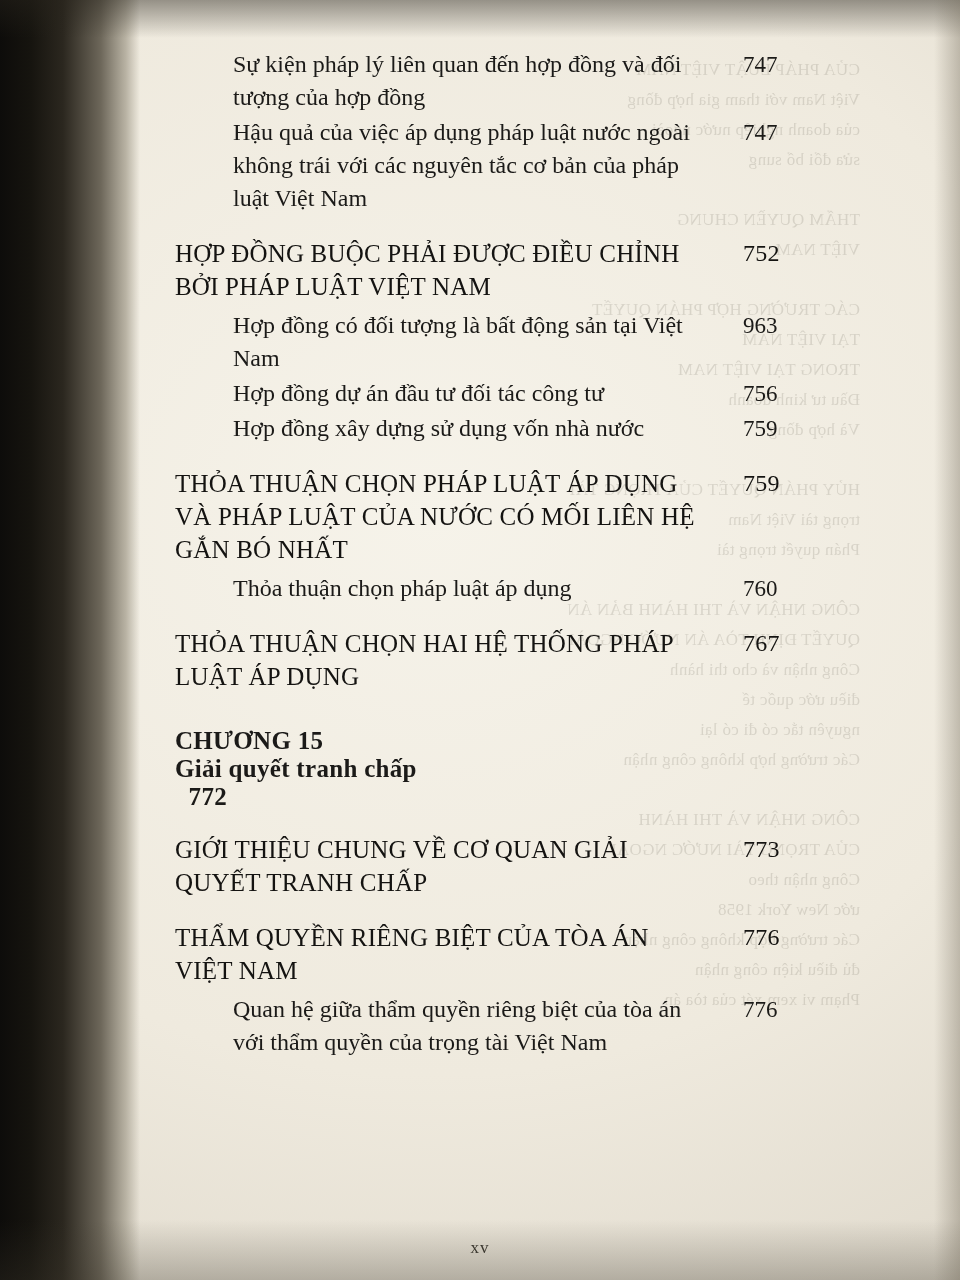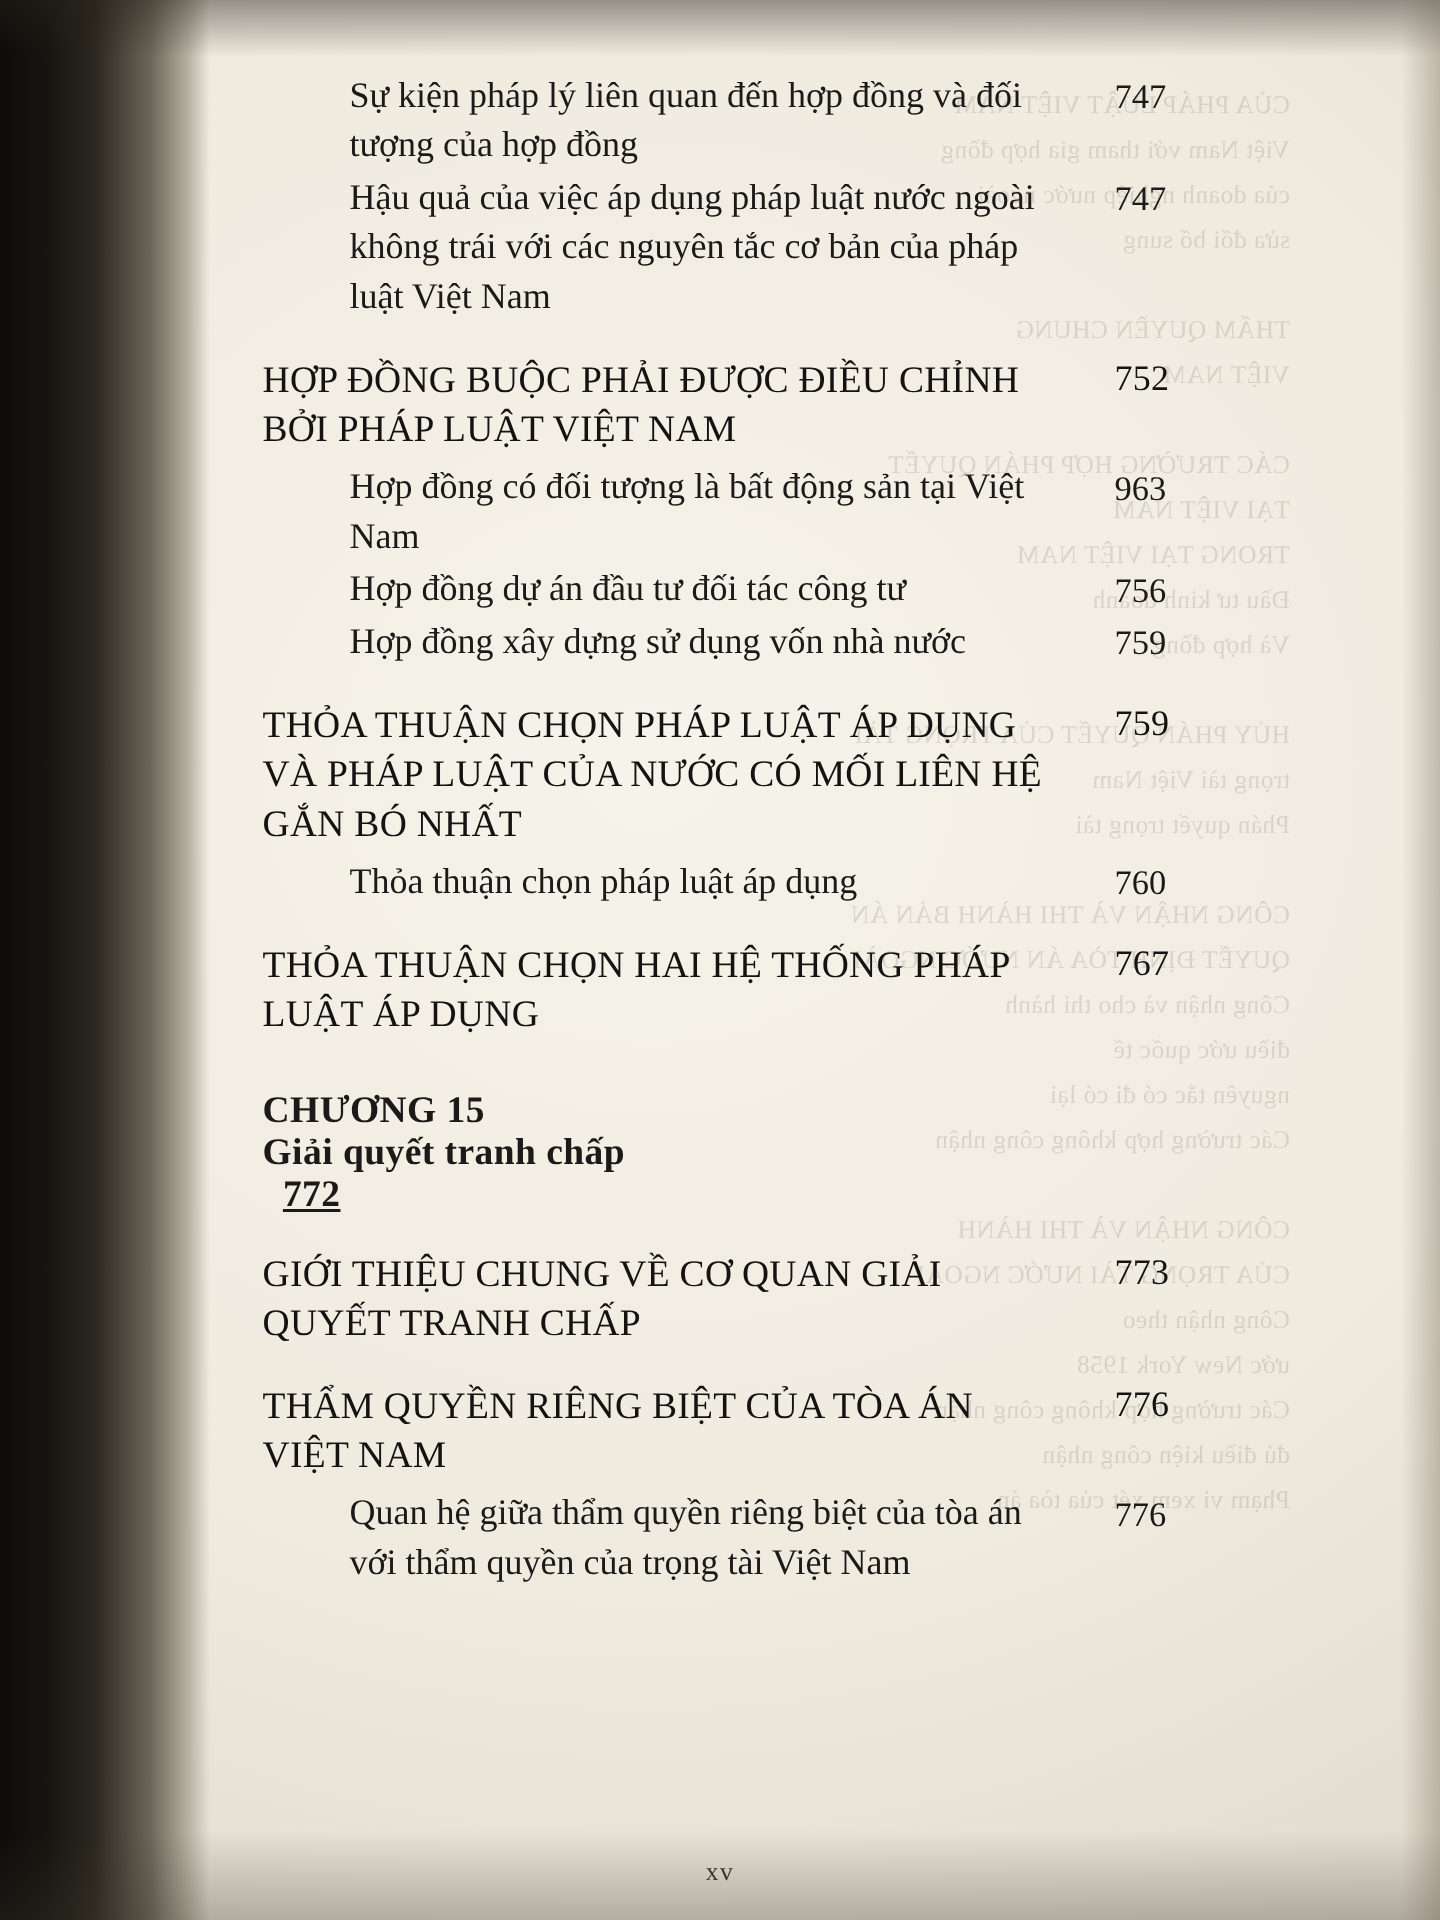--- a/index.html
+++ b/index.html
@@ -124,21 +124,21 @@
     align-items: baseline;
     margin-top: 34px;
     margin-bottom: 6px;
     font-weight: bold;
     font-size: 25px;
     letter-spacing: 0.3px;
     flex-direction: column;
   }
   .chapter .ch-label { width: 200px; }
   .chapter .ch-title { flex: 1 1 auto; }
-  .chapter .pg { width: 52px; text-align: right; font-weight: bold; text-decoration: underline; }
+  .chapter .pg { width: 52px; text-align: right; font-weight: bold; }
 
   #folio {
     position: absolute;
     left: 0;
     right: 0;
     bottom: 22px;
     text-align: center;
     font-size: 17px;
     color: #3a372f;
     letter-spacing: 1px;

